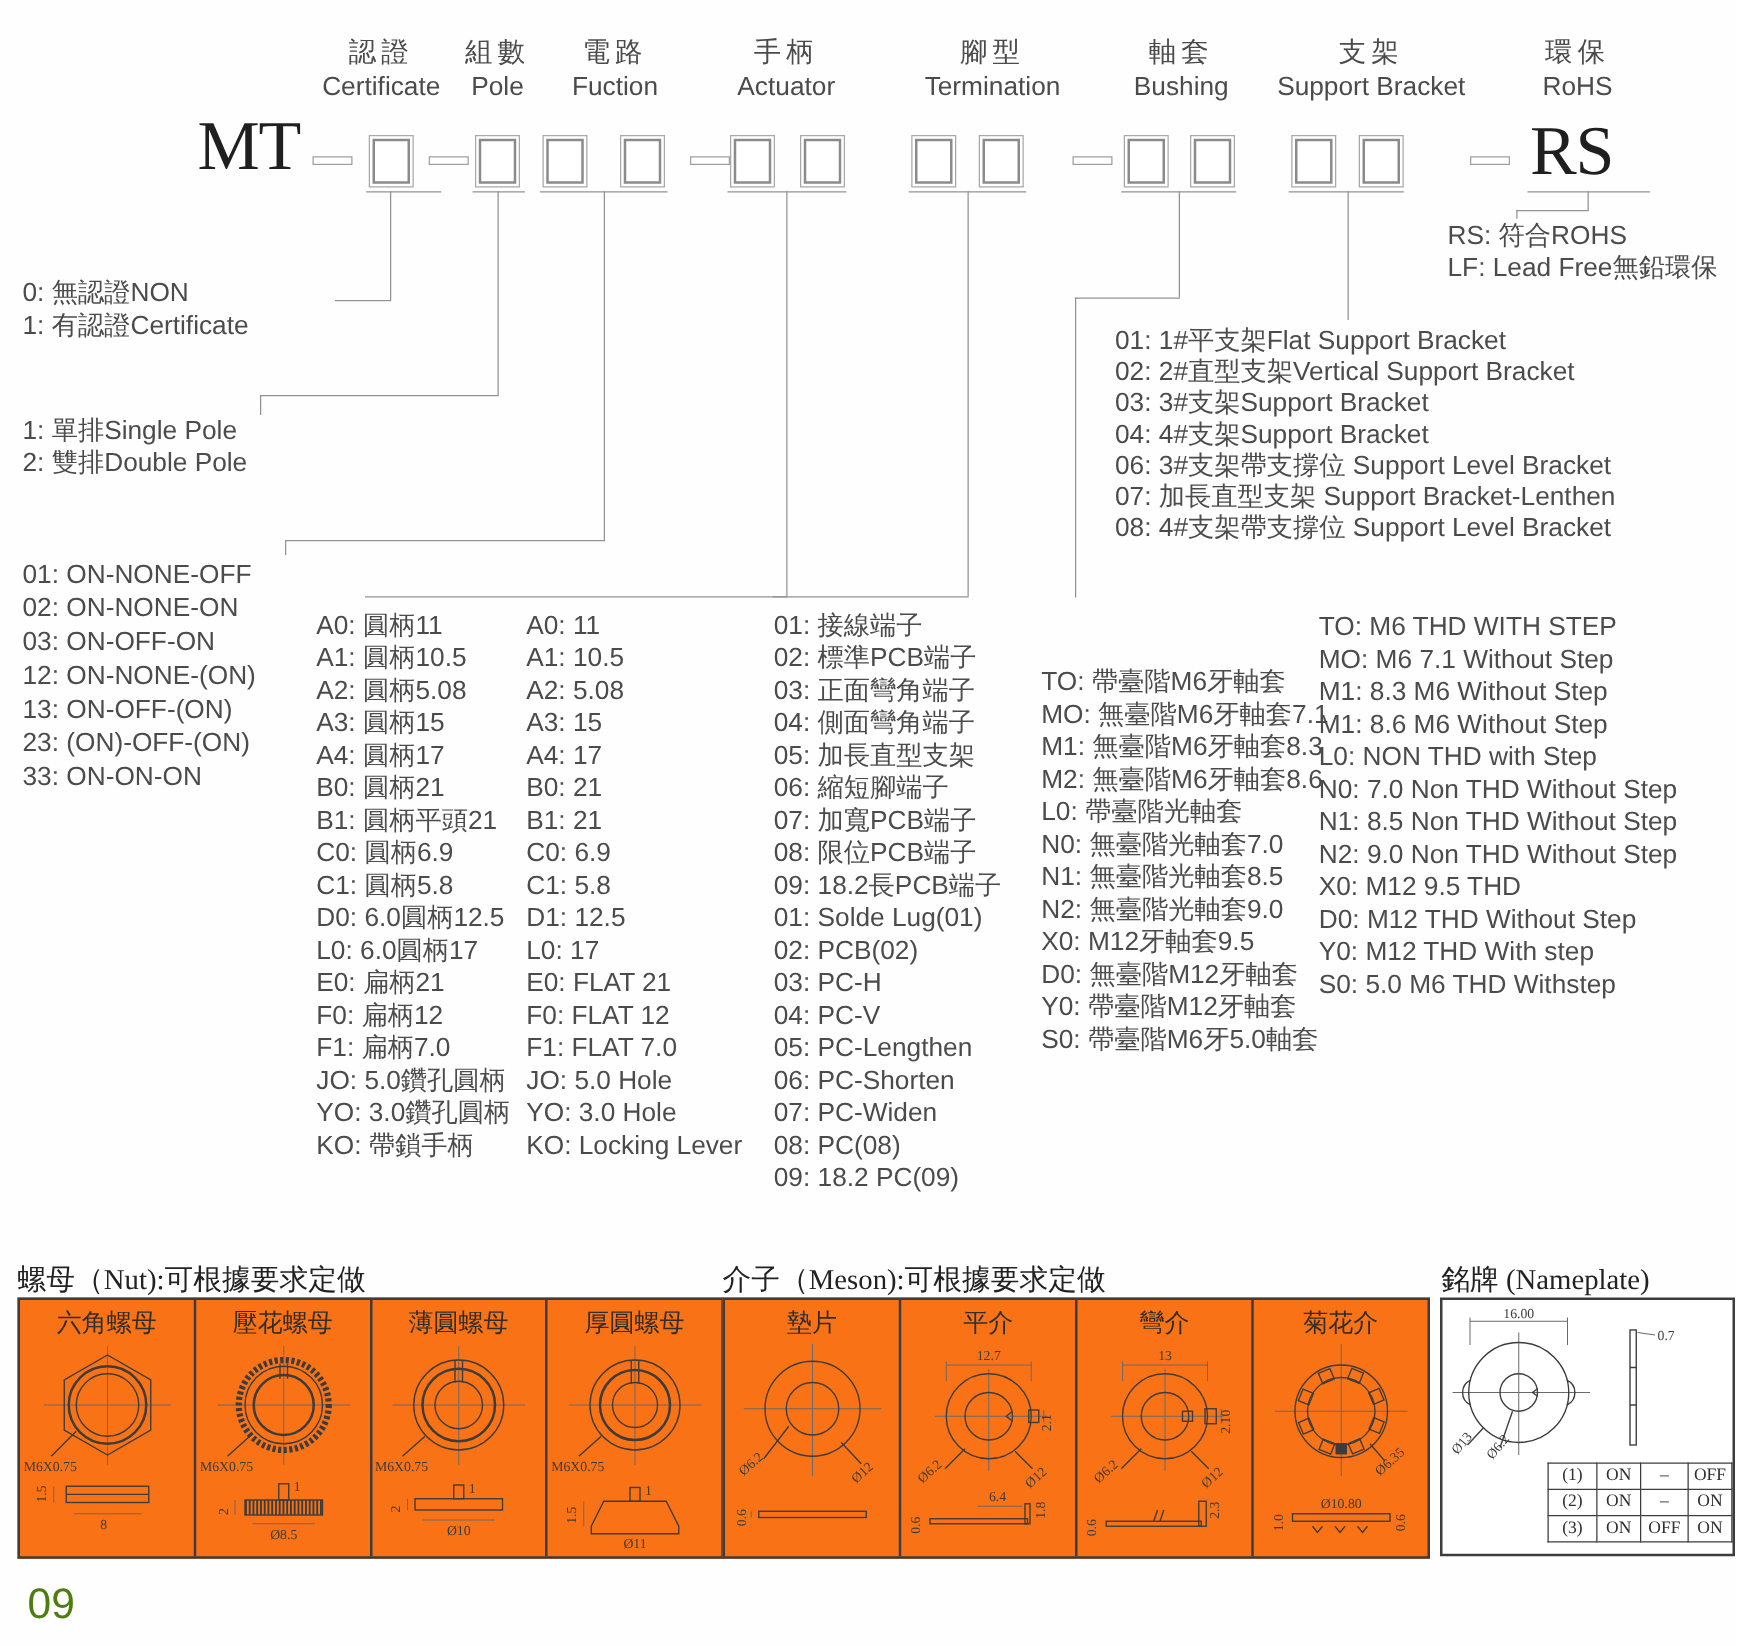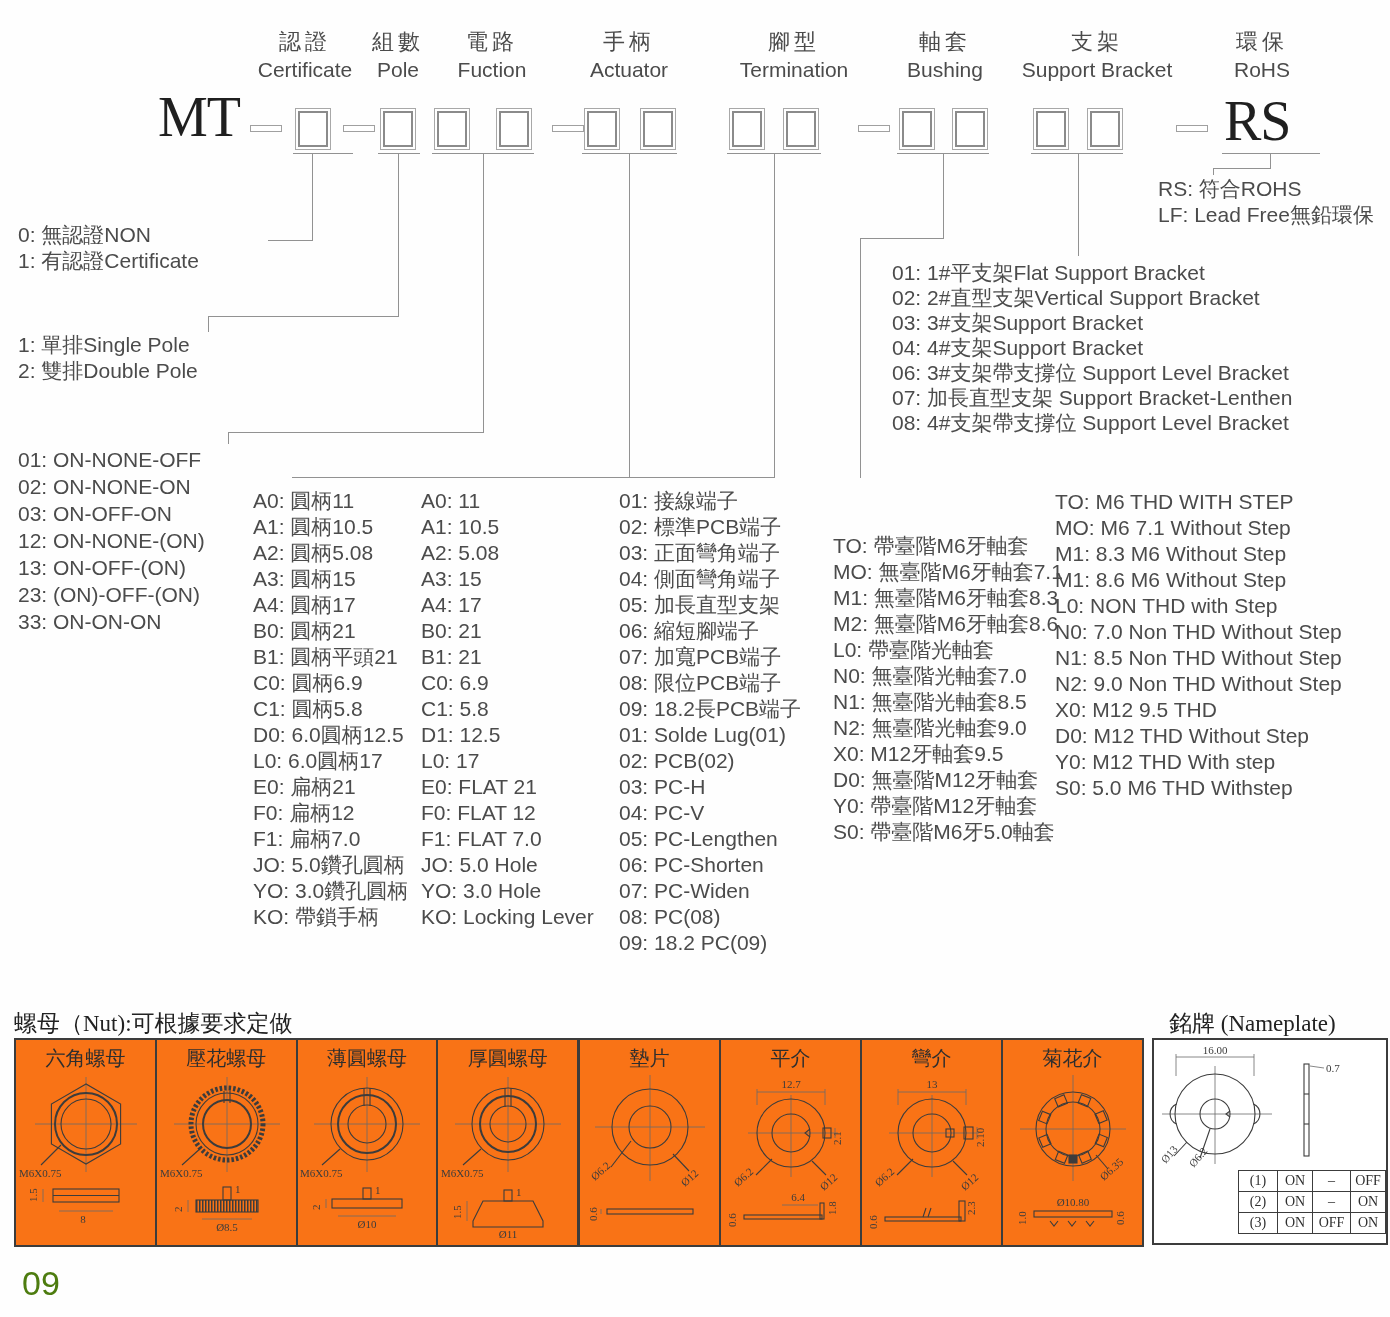--- a/index.html
+++ b/index.html
@@ -273,21 +273,22 @@
       <div class="li">06: 3#支架帶支撐位 Support Level Bracket</div>
       <div class="li">07: 加長直型支架 Support Bracket-Lenthen</div>
       <div class="li">08: 4#支架帶支撐位 Support Level Bracket</div>
     </div>
   <div class="list" style="left:1158px;top:176px;">
       <div class="li">RS: 符合ROHS</div>
       <div class="li">LF: Lead Free無鉛環保</div>
     </div>
 
   <div class="sechead" style="left:14px;top:1008px;">螺母（Nut):可根據要求定做</div>
-  <div class="sechead" style="left:1153px;top:1008px;margin-left:16px;">銘牌 (Nameplate)</div>
+  <div class="sechead" style="left:578px;top:1008px;">介子（Meson):可根據要求定做</div>
+  <div class="sechead" style="left:1153px;top:1008px;">銘牌 (Nameplate)</div>
 
   <div class="bigbox" style="left:14px;top:1038px;width:561px;height:205px;">
     <div class="cell">
       <div class="celltitle">六角螺母</div>
       <svg width="137" height="170" viewBox="0 0 137 170">
         <line class="thin" x1="69" y1="8" x2="69" y2="103"></line>
         <line class="thin" x1="18" y1="55" x2="120" y2="55"></line>
         <polygon class="ln" points="69,15 34.4,35 34.4,75 69,95 103.6,75 103.6,35"></polygon>
         <circle class="ln2" cx="69" cy="55" r="31"></circle>
         <circle class="ln" cx="69" cy="55" r="25"></circle>

